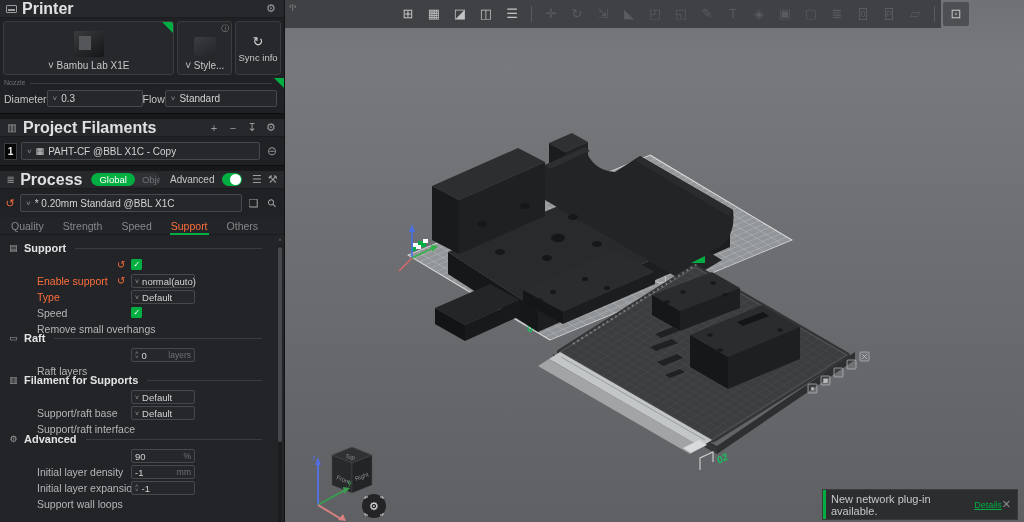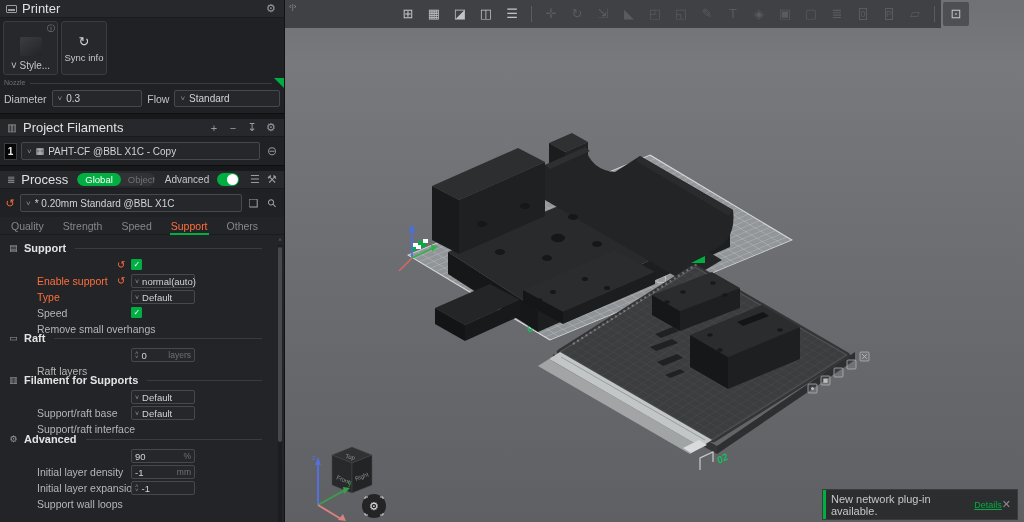--- a/index.html
+++ b/index.html
@@ -2,21 +2,21 @@
 <html><head>
 <meta charset="utf-8">
 <style>
   *{margin:0;padding:0;box-sizing:border-box}
   html,body{width:1024px;height:522px;overflow:hidden}
   body{font-family:"Liberation Sans",sans-serif;background:#6b6d70;color:#cfd0d1;font-size:11px;position:relative}
 
   
   .sidebar{position:absolute;left:0;top:0;width:285px;height:522px;background:#232427;border-right:1px solid #121314;z-index:5}
   .sec-head{display:flex;align-items:center;gap:5px;height:18px;padding:0 6px;background:#27282b;border-bottom:1px solid #1a1b1d}
-  .sec-head .t{font-weight:normal;font-size:13px;color:#dfe0e1}
+  .sec-head .t{font-weight:bold;font-size:16px;color:#dfe0e1}
   .sec-head .sp{flex:1}
   .hicon{color:#9a9c9e;font-size:10px;width:12px;text-align:center}
   .hbtn{color:#9a9c9e;font-size:11px;width:14px;text-align:center;cursor:pointer}
   .screen-icon{width:11px;height:8px;border:1px solid #9a9c9e;border-radius:1px;display:inline-block;position:relative}
   .screen-icon::after{content:"";position:absolute;left:1px;right:1px;bottom:1px;height:2px;background:#9a9c9e}
 
   .cards{display:flex;gap:3px;padding:3px;background:#202124}
   .card{background:#27282b;border:1px solid #3b3c3f;border-radius:3px;position:relative;overflow:hidden}
   .card.sel::after{content:"";position:absolute;top:0;right:0;border-top:11px solid #00ae42;border-left:11px solid transparent}
   .card1{width:172px;height:54px;display:flex;flex-direction:column;align-items:center;justify-content:flex-end;padding-bottom:3px}
@@ -27,21 +27,21 @@
   .plate-img{width:22px;height:19px;background:linear-gradient(145deg,#3c3d40,#232427);border-radius:2px;margin-bottom:4px}
   .card2 .inf{position:absolute;top:1px;right:2px;font-size:8px;color:#8a8c8e}
   .card3{width:46px;height:54px;display:flex;flex-direction:column;align-items:center;justify-content:center;gap:3px;cursor:pointer}
   .card3 .ric{font-size:13px;color:#d2d3d5}
   .card3 .card-label{font-size:9.5px}
 
   .nozzle-cap{position:relative;height:9px;background:#202124}
   .nozzle-cap .nz{position:absolute;left:4px;top:1px;font-size:7px;color:#6e7073}
   .nozzle-cap::before{content:"";position:absolute;left:30px;right:12px;top:5px;height:1px;background:#3a3b3e}
   .nozzle-cap::after{content:"";position:absolute;top:0;right:0;border-top:10px solid #00ae42;border-left:10px solid transparent}
-  .noz-row{display:flex;align-items:center;gap:5px;padding:3px 4px 6px;background:#202124}
+  .noz-row{display:flex;align-items:center;padding:3px 4px 6px;background:#202124}
   .noz-row .flbl{font-size:10.5px;color:#c3c4c6}
   .combo{display:flex;align-items:center;gap:4px;background:#26272a;border:1px solid #47484b;border-radius:2px;height:17px;padding:0 5px;font-size:10px;color:#d2d3d5;cursor:pointer}
   .combo .chev{color:#8e9092;font-size:8px}
   .w96{width:96px}.w112{width:112px}
 
   .gap{height:6px;background:#17181a;border-top:1px solid #0d0e0f}
 
   .fil-row{display:flex;align-items:center;gap:4px;padding:5px 4px;background:#202124}
   .fil-idx{width:13px;height:17px;background:#060607;border:1px solid #3c3d40;color:#e8e9ea;font-size:10px;font-weight:bold;display:flex;align-items:center;justify-content:center}
   .fil-combo{flex:1;height:18px}
@@ -113,20 +113,24 @@
 <div class="sidebar">
 
   <div class="sec-head">
     <span class="screen-icon"></span>
     <span class="t">Printer</span>
     <span class="sp"></span>
     <span class="hbtn">⚙</span>
   </div>
 
   <div class="cards">
+    <div class="card card1 sel">
+      <div class="printer-img"></div>
+      <div class="card-label"><span class="chev">˅</span> <span>Bambu Lab X1E</span></div>
+    </div>
     <div class="card card2">
       <span class="inf">ⓘ</span>
       <div class="plate-img"></div>
       <div class="card-label"><span class="chev">˅</span> <span>Style...</span></div>
     </div>
     <div class="card card3">
       <span class="ric">↻</span>
       <div class="card-label">Sync info</div>
     </div>
   </div>

